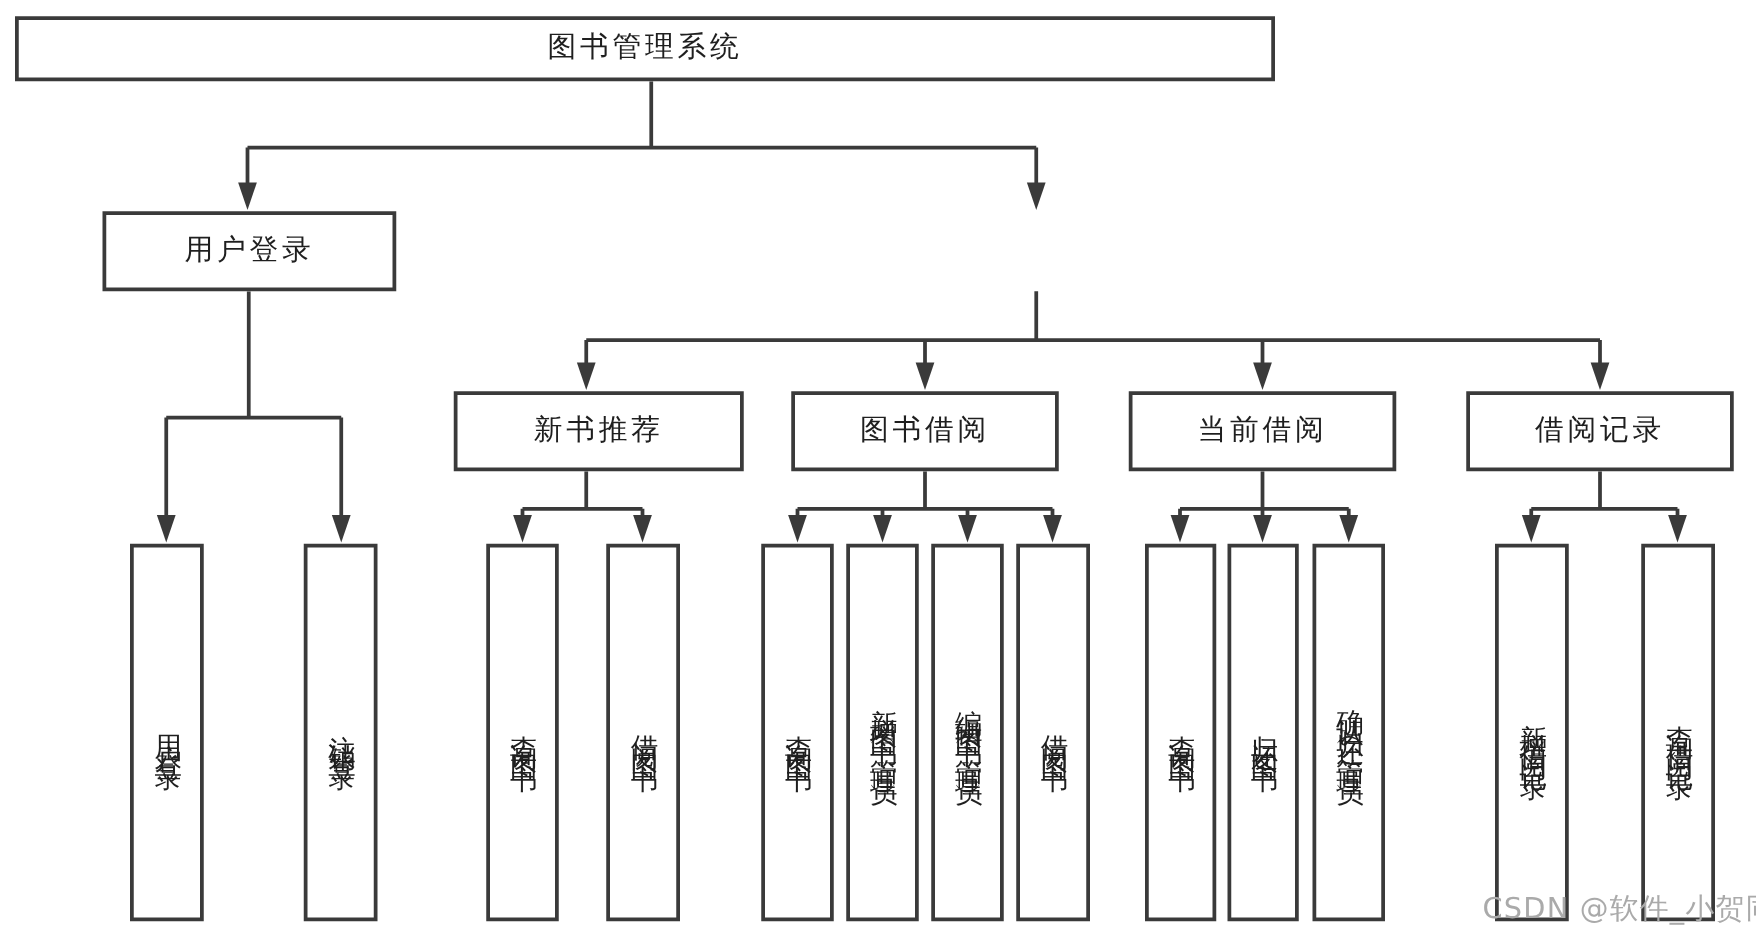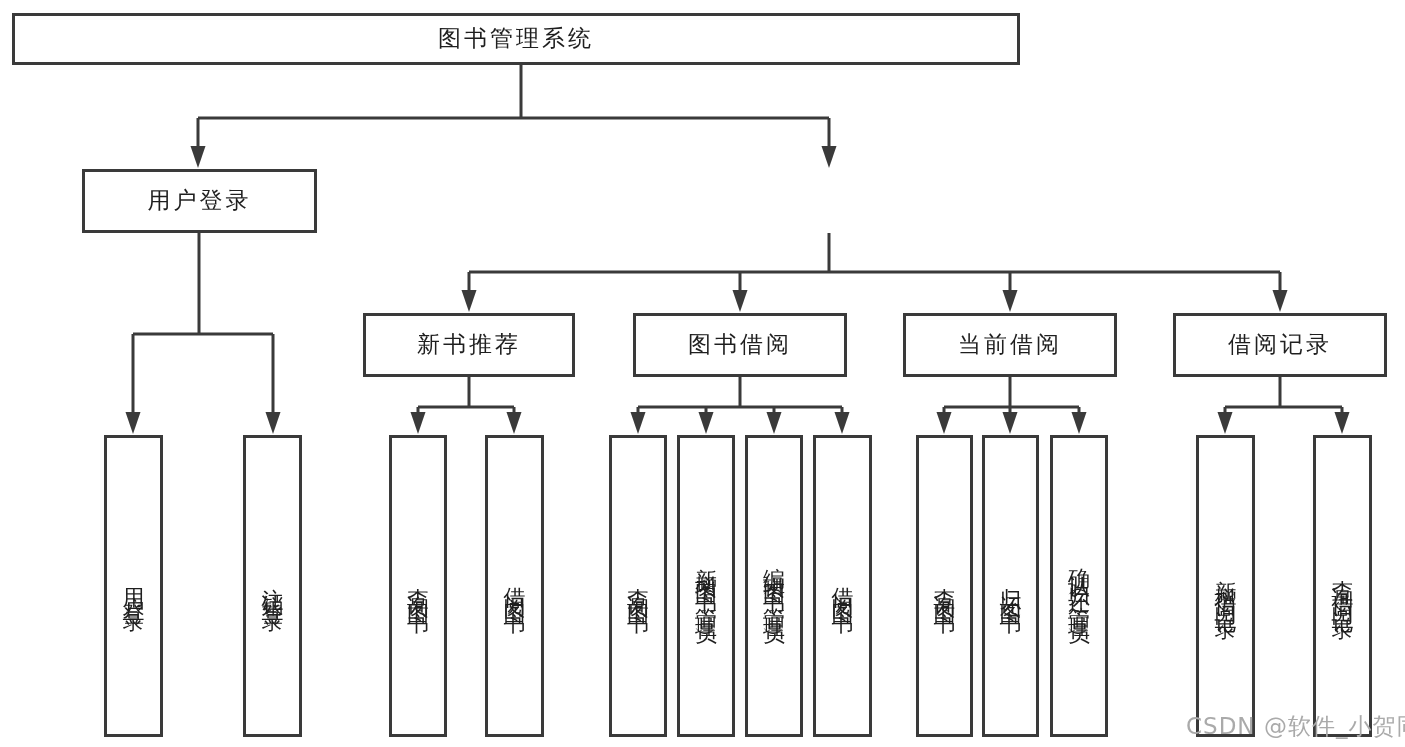--- a/index.html
+++ b/index.html
@@ -97,21 +97,21 @@
       <path d="M1079 434 l-7.5 -22 h15 z"></path>
       <path d="M1225 434 l-7.5 -22 h15 z"></path>
       <path d="M1342 434 l-7.5 -22 h15 z"></path>
     </g>
   </svg>
 
   <div class="node" style="left:12px; top:13px; width:1008px; height:52px;">图书管理系统</div>
 
   <div class="node" style="left:82px; top:169px; width:235px; height:64px;">用户登录</div>
 
-  <div class="node" style="left:363px; top:313px; width:212px; height:64px;">新书推荐</div>
+  <div class="node" style="left:363px; top:313px; width:232px; height:64px;">新书推荐</div>
   <div class="node" style="left:903px; top:313px; width:214px; height:64px;">当前借阅</div>
   <div class="node" style="left:633px; top:313px; width:214px; height:64px;">图书借阅</div>
   <div class="node" style="left:1173px; top:313px; width:214px; height:64px;">借阅记录</div>
 
   <div class="node v" style="left:104px; top:435px; width:59px; height:302px;">用户登录</div>
   <div class="node v" style="left:243px; top:435px; width:59px; height:302px;">注销登录</div>
 
   <div class="node v" style="left:389px; top:435px; width:58px; height:302px;">查询图书</div>
   <div class="node v" style="left:485px; top:435px; width:59px; height:302px;">借阅图书</div>
 

